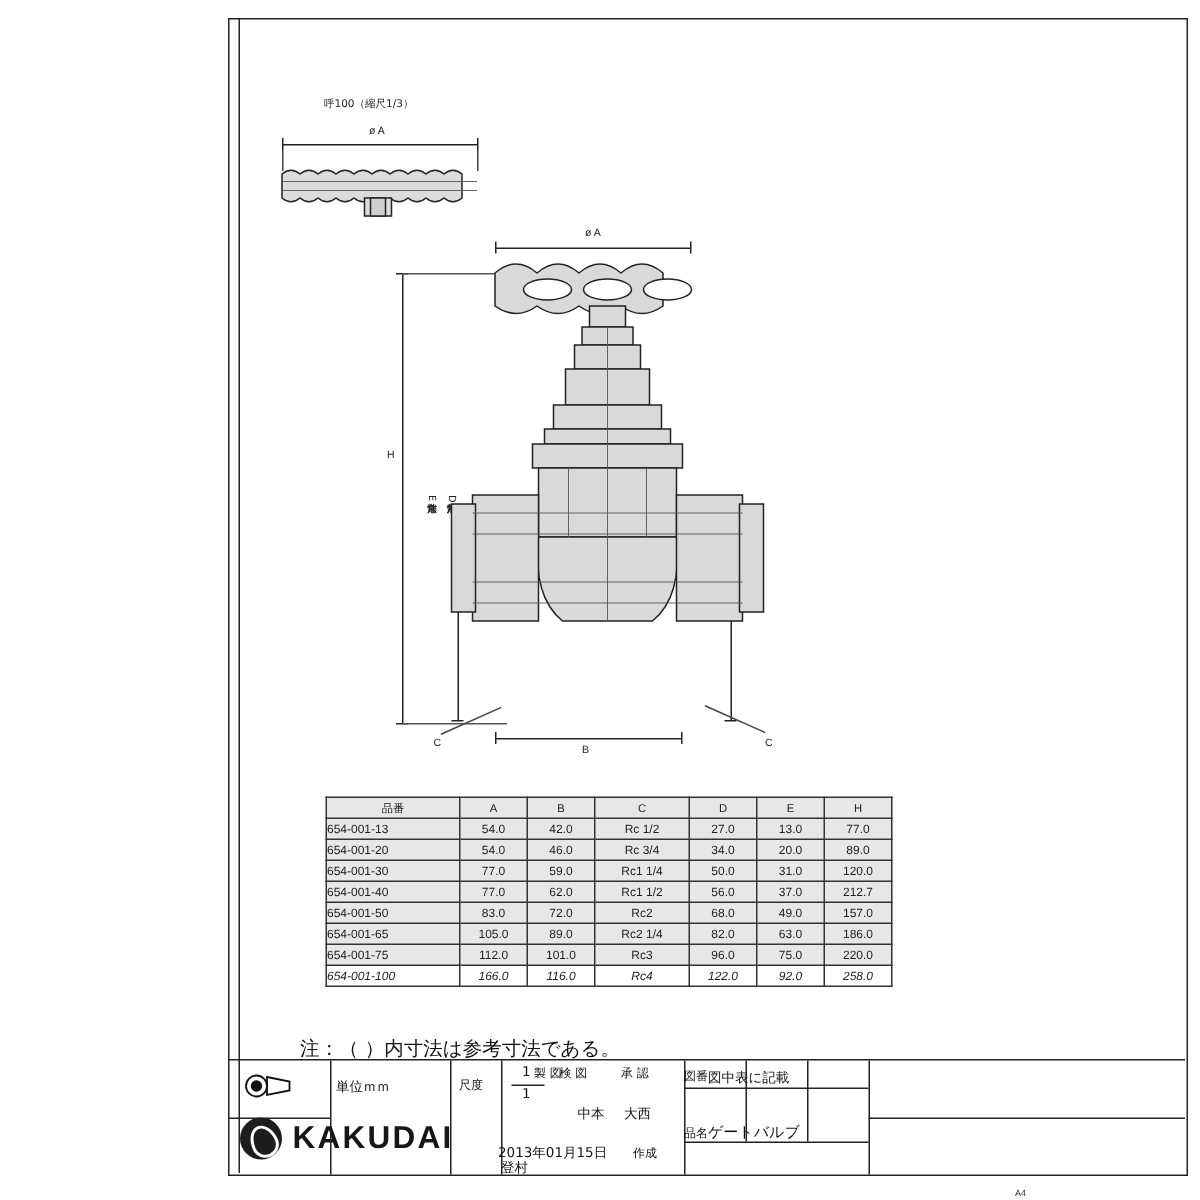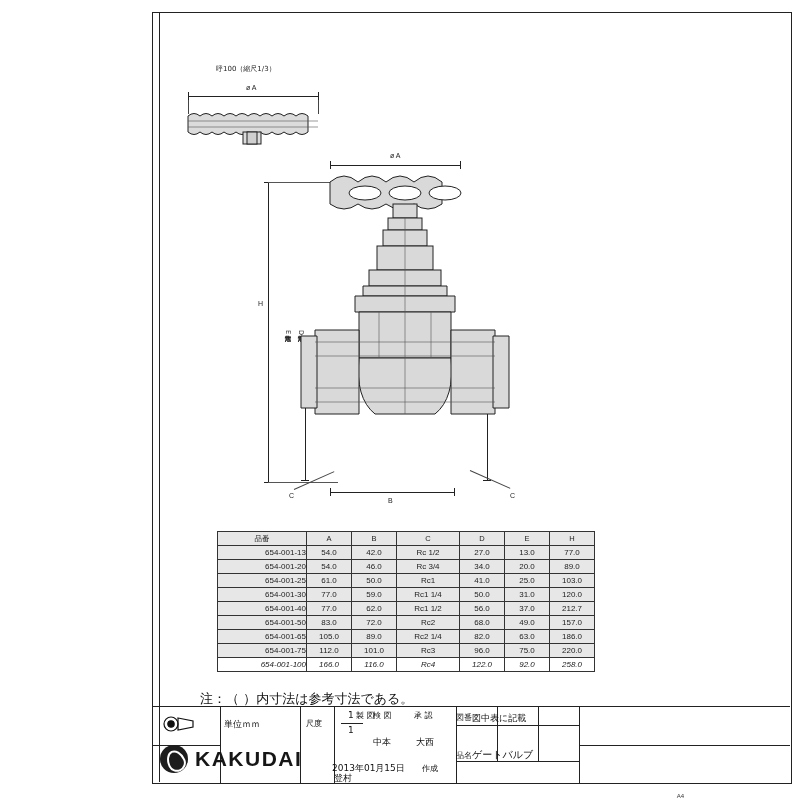--- a/index.html
+++ b/index.html
@@ -18,21 +18,21 @@
   .topview{position:absolute;left:183px;top:108px;width:140px;height:32px;}
   .topview svg{display:block;}
 
   
   .mainview{position:absolute;left:255px;top:160px;width:300px;height:350px;}
 
   
   .tbl{position:absolute;left:217px;top:531px;border-collapse:collapse;font-size:8px;}
   .tbl td,.tbl th{border:1px solid #333;padding:0;height:13px;line-height:13px;text-align:center;font-weight:normal;color:#222;background:#e7e7e7;}
   .tbl th{font-size:7.5px;}
-  .tbl td.code{width:88px;text-align:right;}
+  .tbl td.code{width:88px;text-align:left;}
   .tbl td.num{width:44px;}
   .tbl td.c{width:62px;}
   .tbl tr.last td{background:#ffffff;font-style:italic;}
 
   
   .note{position:absolute;left:200px;top:690px;font-size:13px;font-family:"DejaVu Sans",sans-serif;color:#111;}
 
   
   .titleblock{position:absolute;left:152px;top:706px;width:638px;height:76px;border-top:1px solid #222;}
   .tb-line{position:absolute;background:#222;}
@@ -170,29 +170,20 @@
         <td class="num">77.0</td>
       </tr>
       <tr>
         <td class="code">654-001-20</td>
         <td class="num">54.0</td>
         <td class="num">46.0</td>
         <td class="c">Rc 3/4</td>
         <td class="num">34.0</td>
         <td class="num">20.0</td>
         <td class="num">89.0</td>
-      </tr>
-      <tr>
-        <td class="code">654-001-25</td>
-        <td class="num">61.0</td>
-        <td class="num">50.0</td>
-        <td class="c">Rc1</td>
-        <td class="num">41.0</td>
-        <td class="num">25.0</td>
-        <td class="num">103.0</td>
       </tr>
       <tr>
         <td class="code">654-001-30</td>
         <td class="num">77.0</td>
         <td class="num">59.0</td>
         <td class="c">Rc1 1/4</td>
         <td class="num">50.0</td>
         <td class="num">31.0</td>
         <td class="num">120.0</td>
       </tr>
@@ -282,21 +273,21 @@
   <div class="tb-txt sm" style="left:306px;top:718px;">尺度</div>
   <div class="tb-txt" style="left:348px;top:710px;">1</div>
   <div class="hline" style="left:341px;top:723px;width:22px;"></div>
   <div class="tb-txt" style="left:348px;top:725px;">1</div>
 
   <div class="tb-txt sm" style="left:332px;top:710px;padding-left:24px;">製 図</div>
   <div class="tb-txt sm" style="left:373px;top:710px;">検 図</div>
   <div class="tb-txt sm" style="left:414px;top:710px;">承 認</div>
 
   <div class="tb-txt" style="left:334px;top:772px;">登村</div>
-  <div class="tb-txt" style="left:373px;top:736px;">中本</div>
+  <div class="tb-txt" style="left:385px;top:736px;">中本</div>
   <div class="tb-txt" style="left:416px;top:736px;">大西</div>
 
   <div class="tb-txt" style="left:332px;top:762px;">2013年01月15日</div>
   <div class="tb-txt sm" style="left:422px;top:763px;">作成</div>
 
   <div class="tb-txt sm" style="left:456px;top:712px;">図番</div>
   <div class="tb-txt" style="left:472px;top:712px;">図中表に記載</div>
   <div class="tb-txt sm" style="left:456px;top:750px;">品名</div>
   <div class="tb-txt" style="left:472px;top:748px;font-size:10px;">ゲートバルブ</div>
 

